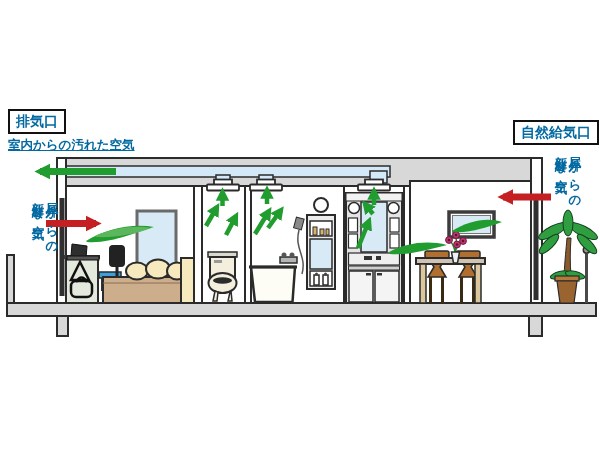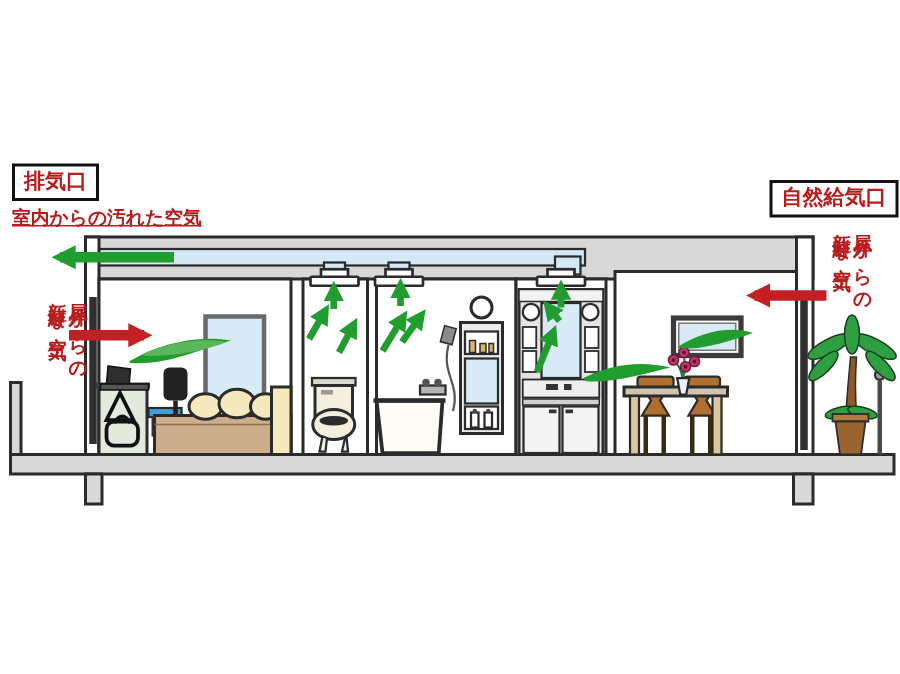--- a/index.html
+++ b/index.html
@@ -1,17 +1,17 @@
 <!DOCTYPE html>
 <html style="--arrow-green: #219c2f; --arrow-red: #c42023; --duct-blue: #d3e9f7; --window-blue: #d8eaf6; --structure-gray: #d8d8d8;"><head>
 <meta charset="utf-8">
 <style>
   html,body{margin:0;padding:0;background:#fff;}
   #stage{position:relative;width:600px;height:449px;background:#fff;overflow:hidden;
-         font-family:"DejaVu Sans",sans-serif;color:#b91c1c;}
+         font-family:"DejaVu Sans",sans-serif;color:#0369a1;}
   #diagram-svg{position:absolute;left:0;top:0;}
   .tag{position:absolute;border:2px solid #111;background:#fff;font-size:14px;font-weight:bold;
        padding:2px 6px;line-height:17px;white-space:nowrap;}
   .note{position:absolute;font-size:12.5px;font-weight:bold;white-space:nowrap;}
   .vtext{position:absolute;writing-mode:vertical-rl;text-orientation:upright;
          font-size:12.5px;font-weight:bold;letter-spacing:3px;line-height:13px;}
   .vtext div{margin:0 0 0 1px;}
   .gray{fill:var(--structure-gray);stroke:#2b2b2b;stroke-width:2;}
   .duct{fill:var(--duct-blue);stroke:#2b2b2b;stroke-width:1.5;}
   .room{fill:#fff;stroke:#2b2b2b;stroke-width:2;}

